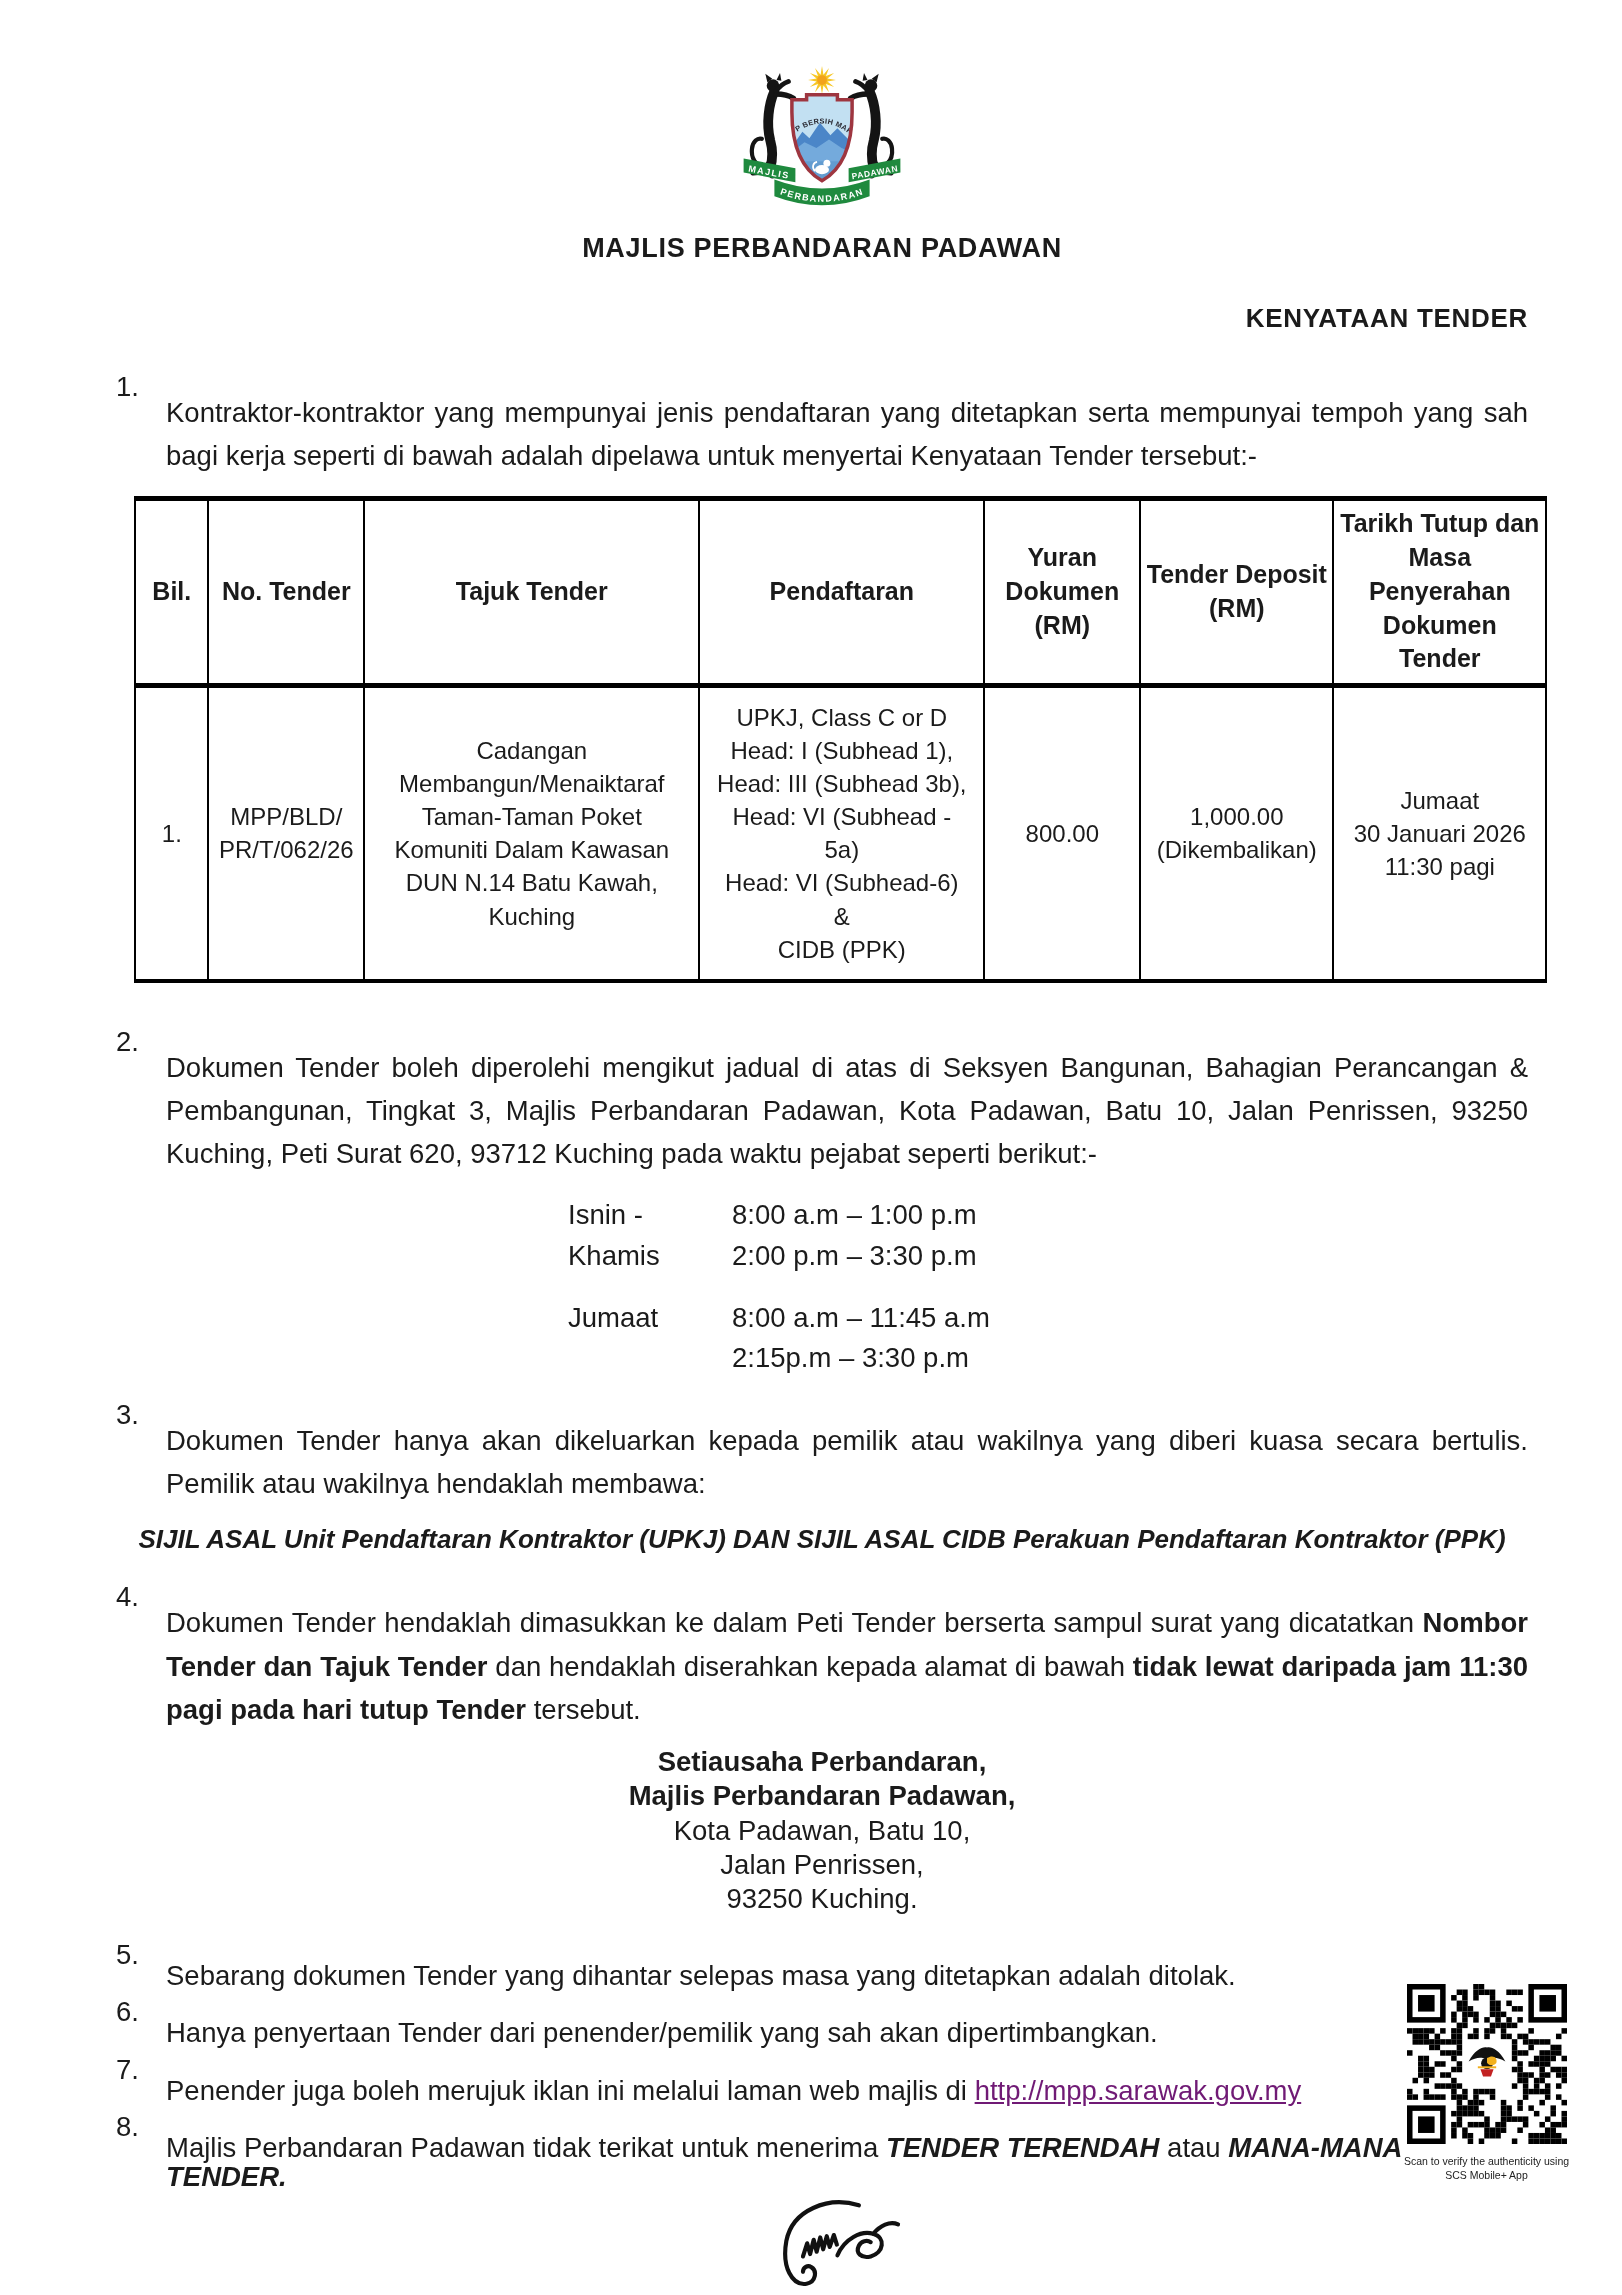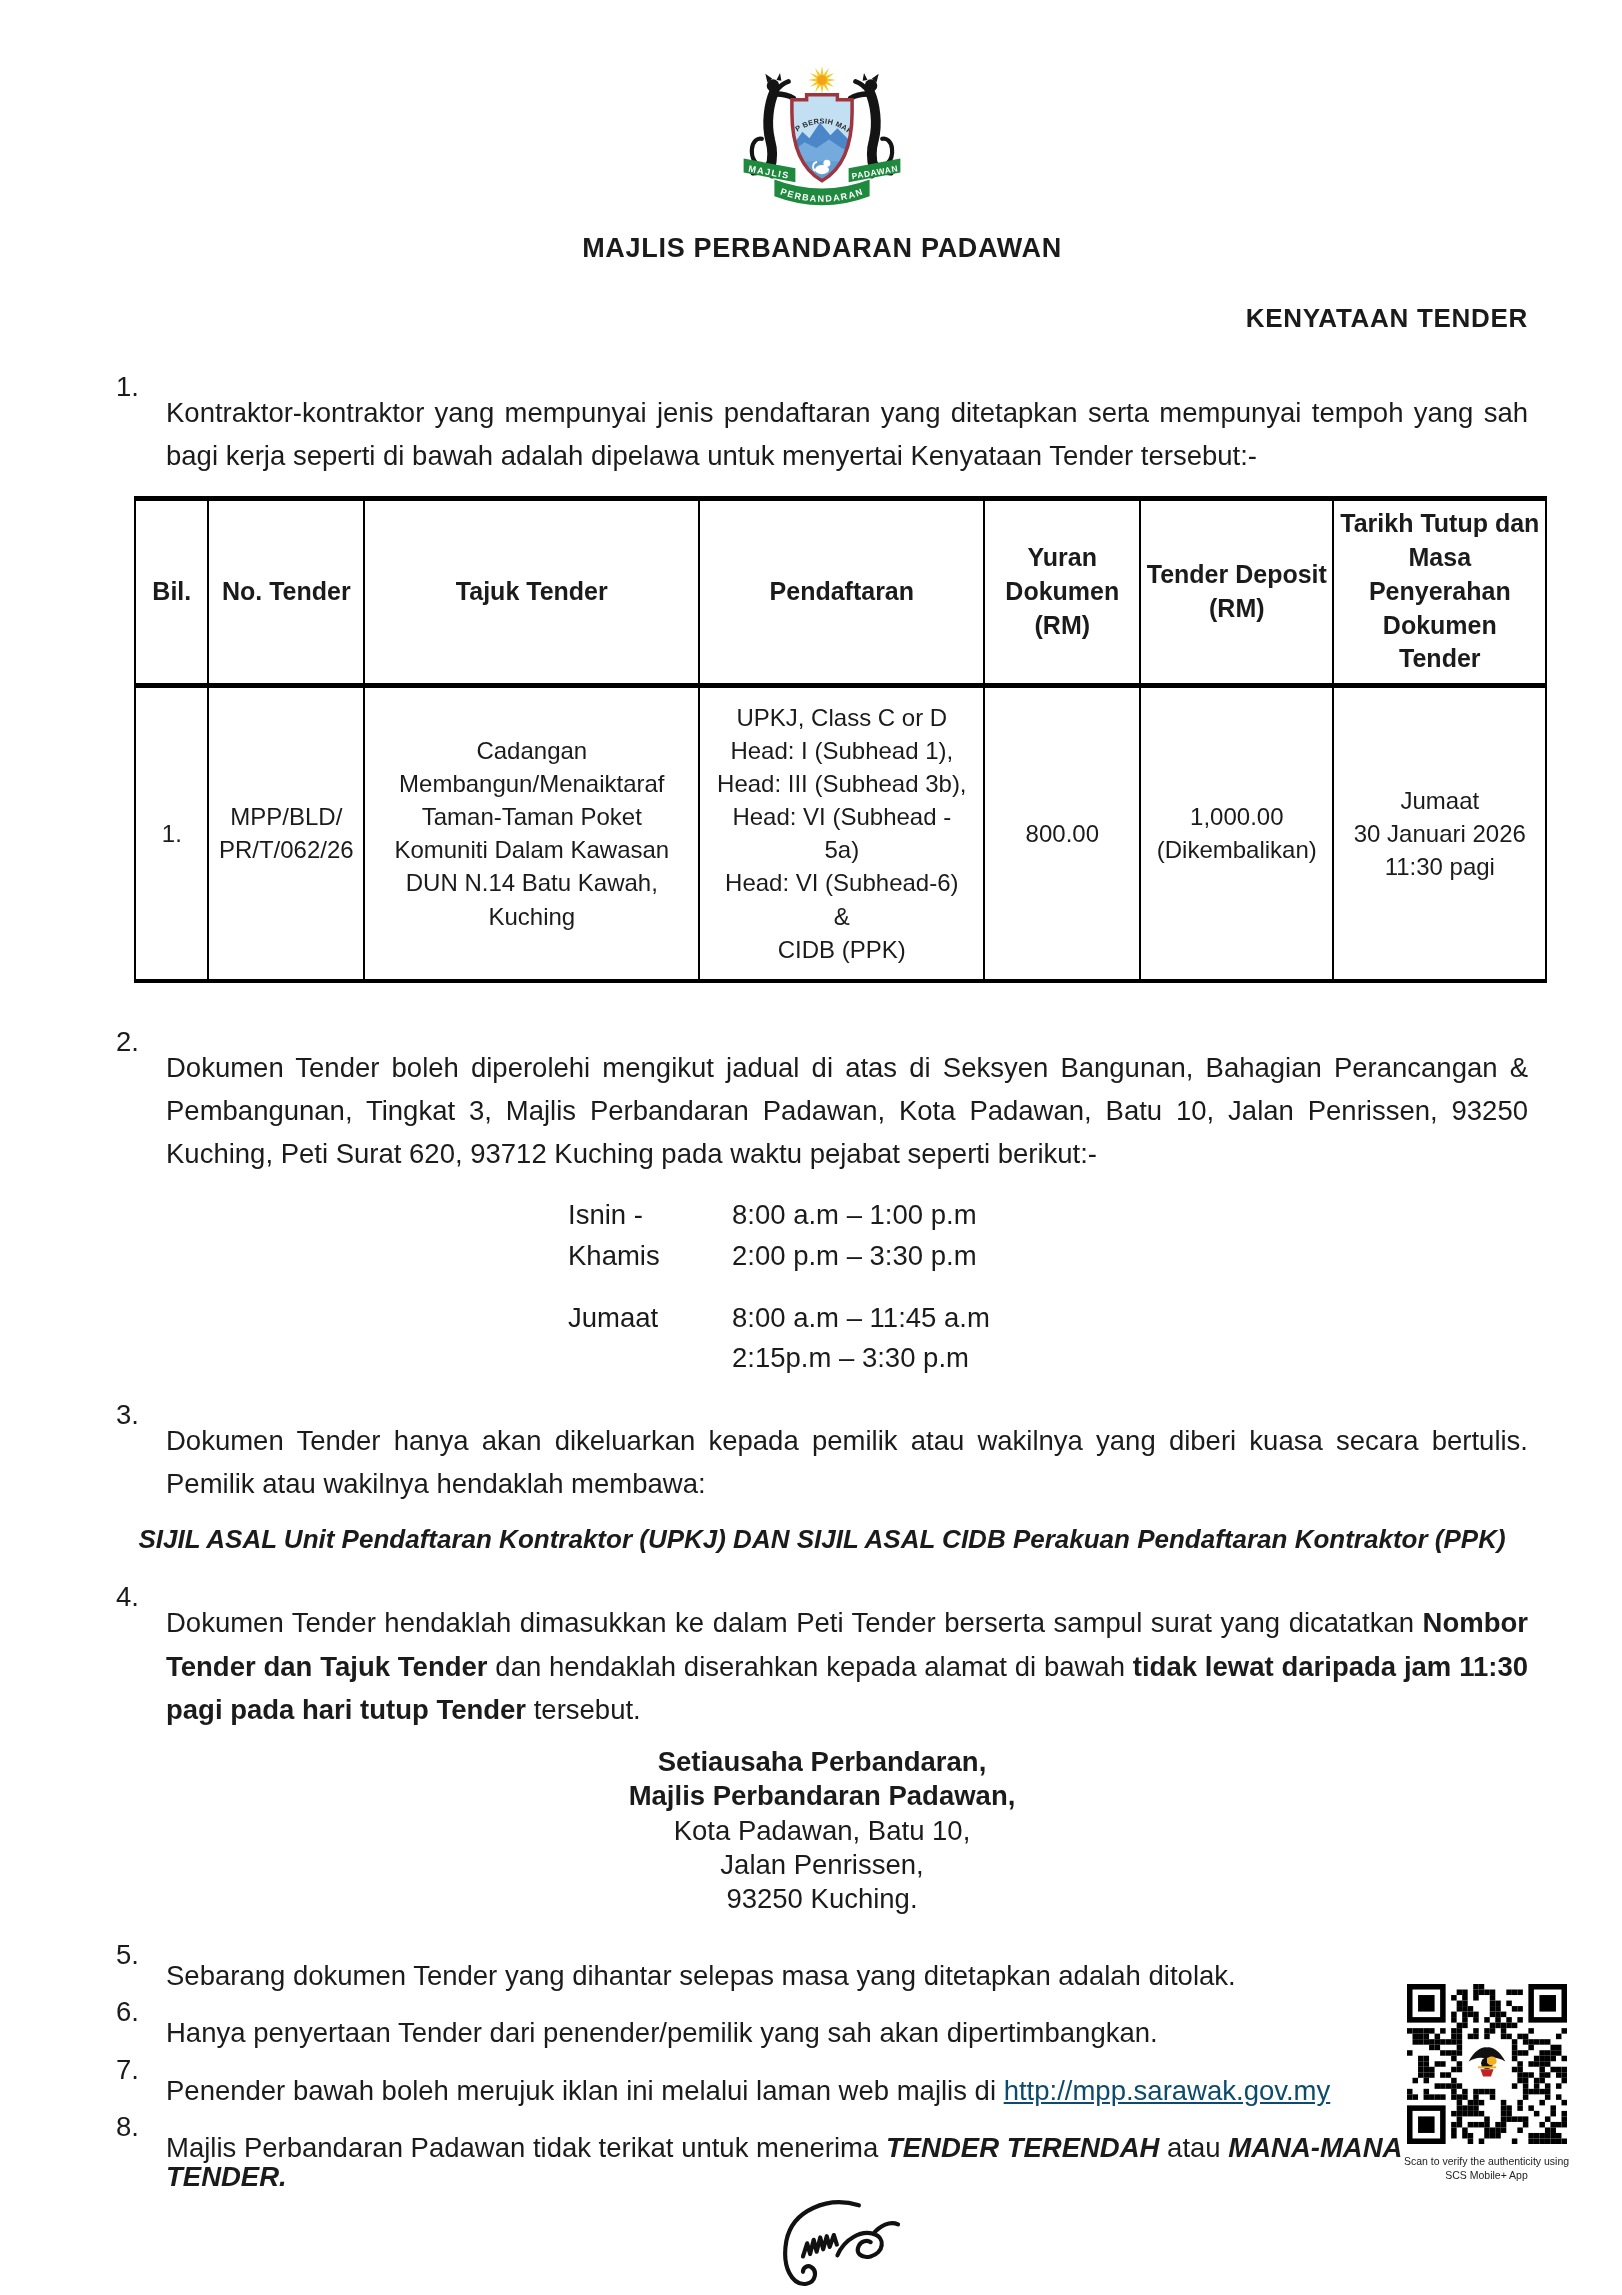--- a/index.html
+++ b/index.html
@@ -67,21 +67,21 @@
   .sijil {
     margin-top:19.6px; text-align:center;
     font-weight:700; font-style:italic; font-size:26px;
   }
   
   .address { margin-top:14.4px; text-align:center; line-height:1.24; }
   
   .final-list { margin-top:23.6px; }
   .final-list .li { margin-bottom:5.9px; }
   .final-list .li .body { line-height:1.06; padding-top:2px; }
-  a.weblink { color:#0c4a6e; text-decoration:underline; }
+  a.weblink { color:#701a75; text-decoration:underline; }
   
   .sig-block { margin-top:2.6px; text-align:center; }
   .sig-block svg { display:inline-block; }
   .sig-name { margin-top:23.6px; font-weight:700; font-size:27.5px; line-height:1.3; }
   .sig-title { font-weight:700; font-size:27.5px; line-height:1.3;text-align:right; }
   
   .qr-block { position:absolute; left:1400px; top:1984px; width:173px; text-align:center; }
   .qr-caption { margin-top:3.9px; font-size:10.5px; line-height:1.3; color:#222; }
 </style>
 </head>
@@ -272,21 +272,21 @@
     <div class="li">
       <span class="num">5.</span>
       <div class="body">Sebarang dokumen Tender yang dihantar selepas masa yang ditetapkan adalah ditolak.</div>
     </div>
     <div class="li">
       <span class="num">6.</span>
       <div class="body">Hanya penyertaan Tender dari penender/pemilik yang sah akan dipertimbangkan.</div>
     </div>
     <div class="li">
       <span class="num">7.</span>
-      <div class="body"><span>Penender bawah boleh merujuk iklan ini melalui laman web majlis di </span><a href="#" class="weblink">http://mpp.sarawak.gov.my</a></div>
+      <div class="body"><span>Penender juga boleh merujuk iklan ini melalui laman web majlis di </span><a href="#" class="weblink">http://mpp.sarawak.gov.my</a></div>
     </div>
     <div class="li">
       <span class="num">8.</span>
       <div class="body"><span>Majlis Perbandaran Padawan tidak terikat untuk menerima </span><span class="bi">TENDER TERENDAH</span><span> atau </span><span class="bi">MANA-MANA TENDER.</span></div>
     </div>
   </div>
 
   <div class="sig-block">
     <svg width="196" height="101" viewBox="0 0 300 170">
       <g fill="none" stroke="#111" stroke-width="7" stroke-linecap="round" stroke-linejoin="round">

